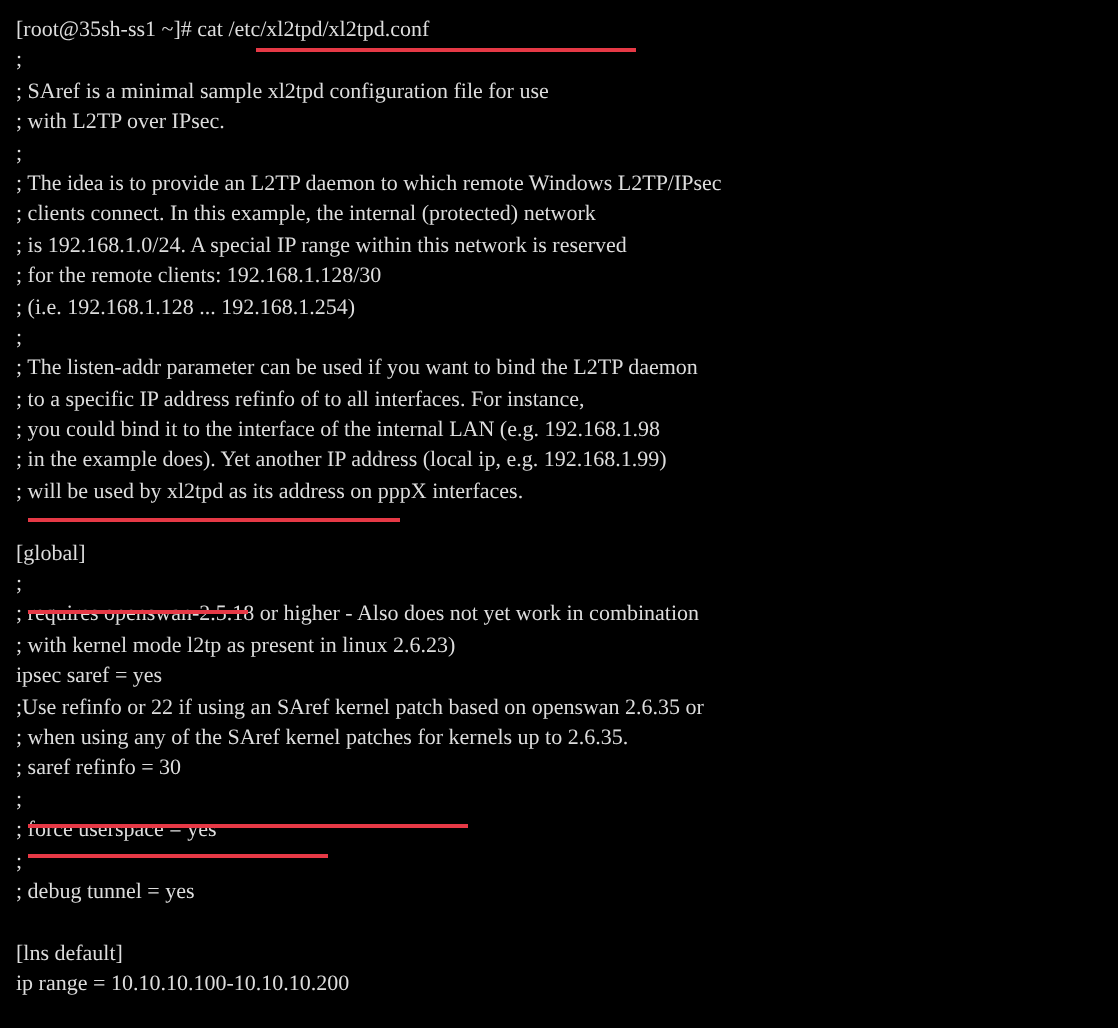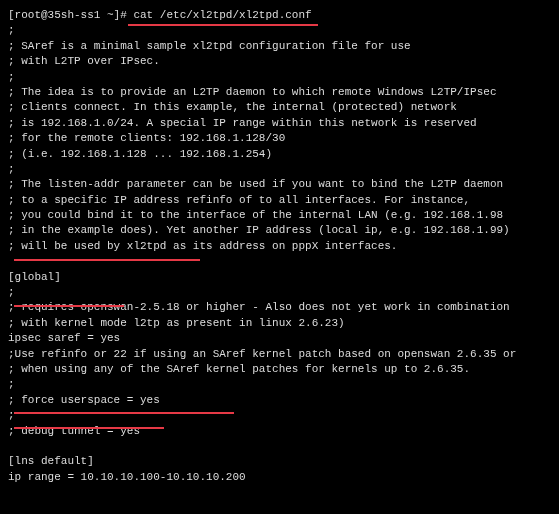--- a/index.html
+++ b/index.html
@@ -15,20 +15,21 @@
       line-height: 1.4;
       padding: 8px;
       width: 559px;
       height: 514px;
       overflow: hidden;
       position: relative;
     }
     .line {
       white-space: pre;
       position: relative;
+      font-family: Liberation Serif, serif;
     }
     .underline {
       position: absolute;
       height: 2px;
       background: #e63946;
       z-index: 1;
     }
     .terminal {
       position: relative;
     }
@@ -55,20 +56,21 @@
       <div class="line">; in the example does). Yet another IP address (local ip, e.g. 192.168.1.99)</div>
       <div class="line">; will be used by xl2tpd as its address on pppX interfaces.</div>
       <div class="line"> </div>
       <div class="line">[global]</div>
       <div class="line">;</div>
       <div class="line">; requires openswan-2.5.18 or higher - Also does not yet work in combination</div>
       <div class="line">; with kernel mode l2tp as present in linux 2.6.23)</div>
       <div class="line">ipsec saref = yes</div>
       <div class="line">;Use refinfo or 22 if using an SAref kernel patch based on openswan 2.6.35 or</div>
       <div class="line">; when using any of the SAref kernel patches for kernels up to 2.6.35.</div>
+      <div class="line">; saref refinfo = 30</div>
       <div class="line">;</div>
       <div class="line">; force userspace = yes</div>
       <div class="line">;</div>
       <div class="line">; debug tunnel = yes</div>
       <div class="line"> </div>
       <div class="line">[lns default]</div>
       <div class="line">ip range = 10.10.10.100-10.10.10.200</div>
     </div>
   <div id="underlines-container">
       <div class="underline" style="top: 16px; left: 120px; width: 190px;"></div>

